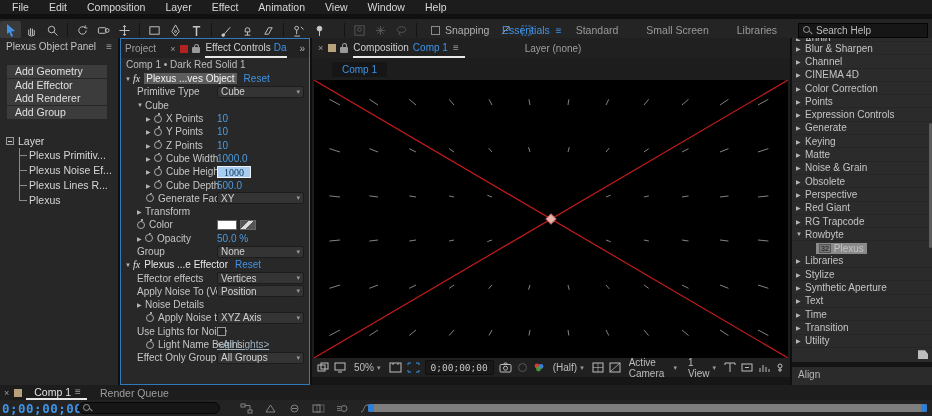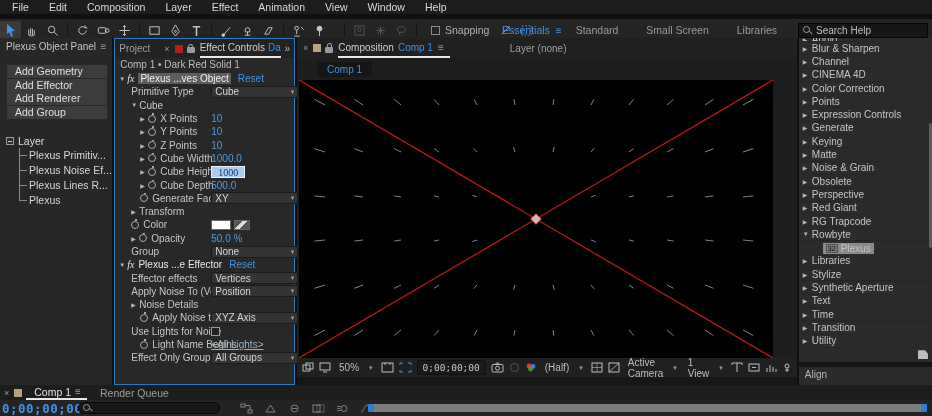--- a/index.html
+++ b/index.html
@@ -109,21 +109,21 @@
   .comp-tab-active { display:flex; align-items:center; height:20px; border-bottom:2px solid #e8e8e8; padding-right:6px; }
   .comp-tab-label { color:#cfcfcf; }
   .comp-tab-name { color:#3f93e8; margin:0 5px 0 4px; }
   .layer-tab { color:#9f9f9f; margin-left:60px; }
   .comp-subtab-row { height:22px; background:#1d1d1d; display:flex; align-items:center; }
   .comp-chip { margin-left:20px; background:#161616; color:#3f93e8; padding:2px 10px; font-size:10px; }
   .viewer-wrap { position:relative; width:474px; height:278px; margin:0 2px; background:#000; }
   .viewer-wrap svg { position:absolute; left:0; top:0; }
   .comp-toolbar { height:19px; background:#202020; display:flex; align-items:center; gap:5px; padding:0 5px; color:#bdbdbd; }
   .cico { display:flex; align-items:center; justify-content:center; height:14px; }
-  .cdd { display:flex; align-items:center; gap:10px; padding:0 3px; height:14px; }
+  .cdd { display:flex; align-items:center; gap:3px; padding:0 3px; height:14px; }
   .cdd .dd-chev { display:block; }
   .ctc { font-family:"DejaVu Sans Mono", monospace; font-size:9.5px; color:#c6c6c6; background:#191919;
          border:1px solid #101010; padding:1px 5px; border-radius:2px; }
   .comp-strip { flex:1; background:#161616; }
 
   
   .fx-panel { width:140px; background:#2b2b2b; position:relative; overflow:hidden; }
   .fxp-list { }
   .fxp-row { height:13.3px; display:flex; align-items:center; padding-left:4px; border-bottom:1px solid #262626; }
   .fxp-row[data-clip="1"] { height:4px; overflow:hidden; }

